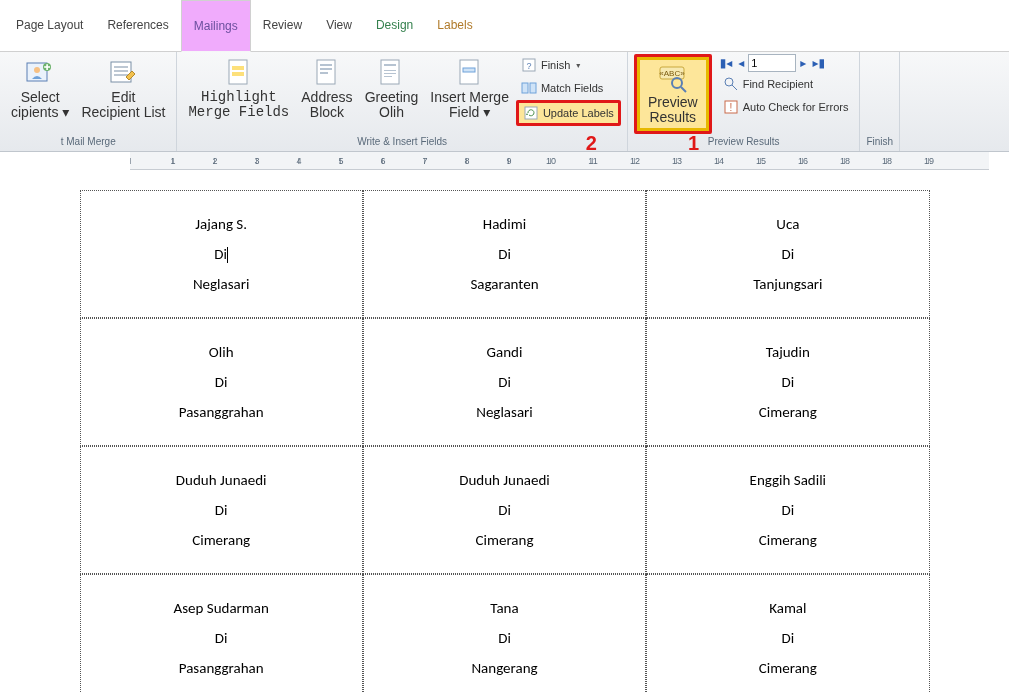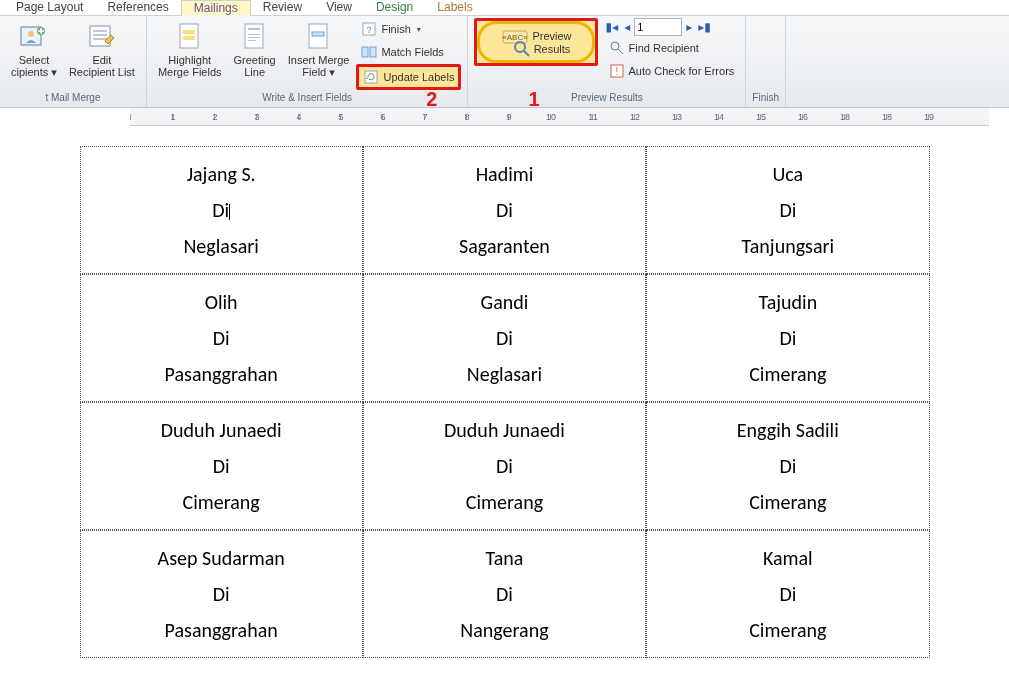--- a/index.html
+++ b/index.html
@@ -1,31 +1,31 @@
 <!DOCTYPE html>
 <html><head>
 <meta charset="utf-8">
 <style>
 * { box-sizing: border-box; margin: 0; padding: 0; }
 body { font-family: "Segoe UI", Tahoma, sans-serif; font-size: 11px; background: #fff; overflow: hidden; }
 
 .ribbon-tabs { display: flex; background: #fff; border-bottom: 1px solid #d0d0d0; padding-left: 4px; }
-.ribbon-tab { padding: 0 12px; color: #444; cursor: pointer; font-size: 12px; }
-.ribbon-tab.active { background: #fef9c3; border: 1px solid #d0d0d0; border-bottom: 1px solid #f5f6f7; margin-bottom: -1px; color: #6b4f9e; }
+.ribbon-tab { padding: 18px 12px; color: #444; cursor: pointer; font-size: 12px; }
+.ribbon-tab.active { background: #f0abfc; border: 1px solid #d0d0d0; border-bottom: 1px solid #f5f6f7; margin-bottom: -1px; color: #6b4f9e; }
 .ribbon-tab.context1 { color: #35814e; }
 .ribbon-tab.context2 { color: #b07a2a; }
 
 .ribbon-body { display: flex; background: linear-gradient(#f7f8f9,#e6e9ed); border-bottom: 1px solid #c0c6cd; min-height: 90px; }
 .ribbon-group { display: flex; flex-direction: column; align-items: center; padding: 2px 6px; border-right: 1px solid #cfd5dc; position: relative; }
 .ribbon-group-label { font-size: 10px; color: #5a6a7a; margin-top: auto; padding: 2px 0; text-align: right; }
 .rg-row { display: flex; align-items: flex-start; gap: 2px; }
 
 .big-btn { display: flex; flex-direction: column; align-items: center; padding: 2px 4px; cursor: pointer; border: 1px solid transparent; border-radius: 2px; min-width: 42px; }
 .big-btn .bicon { width: 32px; height: 32px; display: flex; align-items: center; justify-content: center; }
-.big-btn .blabel { font-size: 11px; color: #333; text-align: center; line-height: 1.1; margin-top: 1px; }
+.big-btn .blabel { font-size: 14px; color: #333; text-align: center; line-height: 1.1; margin-top: 1px; }
 
 .small-btn { display: flex; align-items: center; padding: 2px 4px; cursor: pointer; border: 1px solid transparent; border-radius: 2px; gap: 4px; }
 .small-btn .sicon { width: 16px; height: 16px; display: flex; align-items: center; justify-content: center; }
 .small-btn .slabel { font-size: 11px; color: #333; white-space: nowrap; }
 
 .hl-red { border: 3px solid #e01818 !important; background: #fde69a; }
 .hl-yellow { border: 3px solid #e7b800 !important; background: #fde69a; }
 
 .anno { position: absolute; font-weight: bold; font-size: 20px; color: #e01818; }
 
@@ -36,21 +36,21 @@
 .rec-input { width: 48px; height: 18px; font-size: 11px; border: 1px solid #a8b4c0; padding: 0 2px; }
 
 .ruler { height: 18px; background: #f2f4f6; border-bottom: 1px solid #c7ccd2; position: relative; margin-left: 130px; margin-right: 20px; overflow: hidden; }
 .ruler-inner { position: absolute; top: 0; left: 0; right: 0; height: 100%; display: flex; }
 .rtick { position: relative; width: 42px; flex: none; border-left: 1px solid #9aa3ad; height: 6px; top: 6px; }
 .rtick .rnum { position: absolute; top: -2px; left: -3px; font-size: 9px; color: #5a6a7a; transform: translateX(-50%); left: 0; }
 
 .doc-area { background: #fff; display: flex; justify-content: center; padding-top: 20px; }
 .page { width: 850px; background: #fff; }
 .label-grid { display: grid; grid-template-columns: repeat(3, 1fr); border-collapse: collapse; }
-.label-cell { border: 1px dotted #555; height: 128px; display: flex; flex-direction: column; align-items: center; justify-content: center; gap: 12px; font-family: Calibri, sans-serif; font-size: 20px; color: #000; position: relative; }
+.label-cell { border: 1px dotted #555; height: 128px; display: flex; flex-direction: column; align-items: center; justify-content: center; gap: 12px; font-family: Calibri, sans-serif; font-size: 15px; color: #000; position: relative; }
 .label-cell .name { }
 .label-cell .di { }
 .label-cell .loc { }
 .cursor-blink { display: inline-block; width: 1px; height: 16px; background: #000; vertical-align: middle; animation: blink 1s step-start infinite; }
 @keyframes blink { 50% { opacity: 0; } }
 
 .chev { font-size: 8px; margin-left: 2px; color: #555; }
 </style>
 </head>
 <body>
@@ -102,35 +102,47 @@
   <div class="ribbon-group" style="position:relative;">
     <div class="rg-row">
       <div class="big-btn">
         <span class="bicon">
           <svg width="28" height="30">
               <rect x="4" y="2" width="18" height="24" fill="#fff" stroke="#9aa8b6"></rect>
               <rect x="7" y="8" width="12" height="4" fill="#fde07a"></rect>
               <rect x="7" y="14" width="12" height="4" fill="#fde07a"></rect>
             </svg>
         </span>
-        <span class="blabel" style="white-space:pre-line;">Highlight
+        <span class="blabel" style="white-space:pre-line;font-family:Liberation Mono, monospace;">Highlight
 Merge Fields</span>
+      </div>
+      <div class="big-btn">
+        <span class="bicon">
+          <svg width="28" height="30">
+              <rect x="4" y="2" width="18" height="24" fill="#fff" stroke="#9aa8b6"></rect>
+              <rect x="7" y="6" width="12" height="2" fill="#b6c3d1"></rect>
+              <rect x="7" y="10" width="12" height="2" fill="#b6c3d1"></rect>
+              <rect x="7" y="14" width="8" height="2" fill="#b6c3d1"></rect>
+            </svg>
+        </span>
+        <span class="blabel" style="white-space:pre-line;">Address
+Block</span>
       </div>
       <div class="big-btn">
         <span class="bicon">
           <svg width="28" height="30">
               <rect x="4" y="2" width="18" height="24" fill="#fff" stroke="#9aa8b6"></rect>
               <rect x="7" y="6" width="12" height="2" fill="#b6c3d1"></rect>
               <rect x="7" y="12" width="12" height="1" fill="#b6c3d1"></rect>
               <rect x="7" y="15" width="12" height="1" fill="#b6c3d1"></rect>
               <rect x="7" y="18" width="8" height="1" fill="#b6c3d1"></rect>
             </svg>
         </span>
         <span class="blabel" style="white-space:pre-line;">Greeting
-Line</span>
+Olih</span>
       </div>
       <div class="big-btn">
         <span class="bicon">
           <svg width="28" height="30">
               <rect x="4" y="2" width="18" height="24" fill="#fff" stroke="#9aa8b6"></rect>
               <rect x="7" y="10" width="12" height="4" fill="#cfe3f7" stroke="#6fa2d9"></rect>
             </svg>
         </span>
         <span class="blabel" style="white-space:pre-line;">Insert Merge
 Field ▾</span>
@@ -167,21 +179,21 @@
         </div>
       </div>
     </div>
     <div class="ribbon-group-label">Write &amp; Insert Fields</div>
     <div class="anno" style="bottom:-4px; right:30px;">2</div>
   </div>
 
   <div class="ribbon-group" style="position:relative;">
     <div class="rg-row">
       <div class="big-btn hl-red" style="padding:0;">
-        <div class="hl-yellow" style="display:flex;flex-direction:row;align-items:center;padding:2px 20px;border-radius:19px;">
+        <div class="hl-yellow" style="display:flex;flex-direction:column;align-items:center;padding:2px 8px;">
           <span class="bicon">
             <svg width="32" height="30">
                 <rect x="3" y="4" width="24" height="12" rx="2" fill="#f7e9b0" stroke="#c9a93e"></rect>
                 <text x="15" y="13" font-size="8" text-anchor="middle" fill="#7a5a10">«ABC»</text>
                 <circle cx="20" cy="20" r="5" fill="none" stroke="#5a7fb4" stroke-width="2"></circle>
                 <line x1="24" y1="24" x2="29" y2="29" stroke="#5a7fb4" stroke-width="2"></line>
               </svg>
           </span>
           <span class="blabel" style="white-space:pre-line;">Preview
 Results</span>

